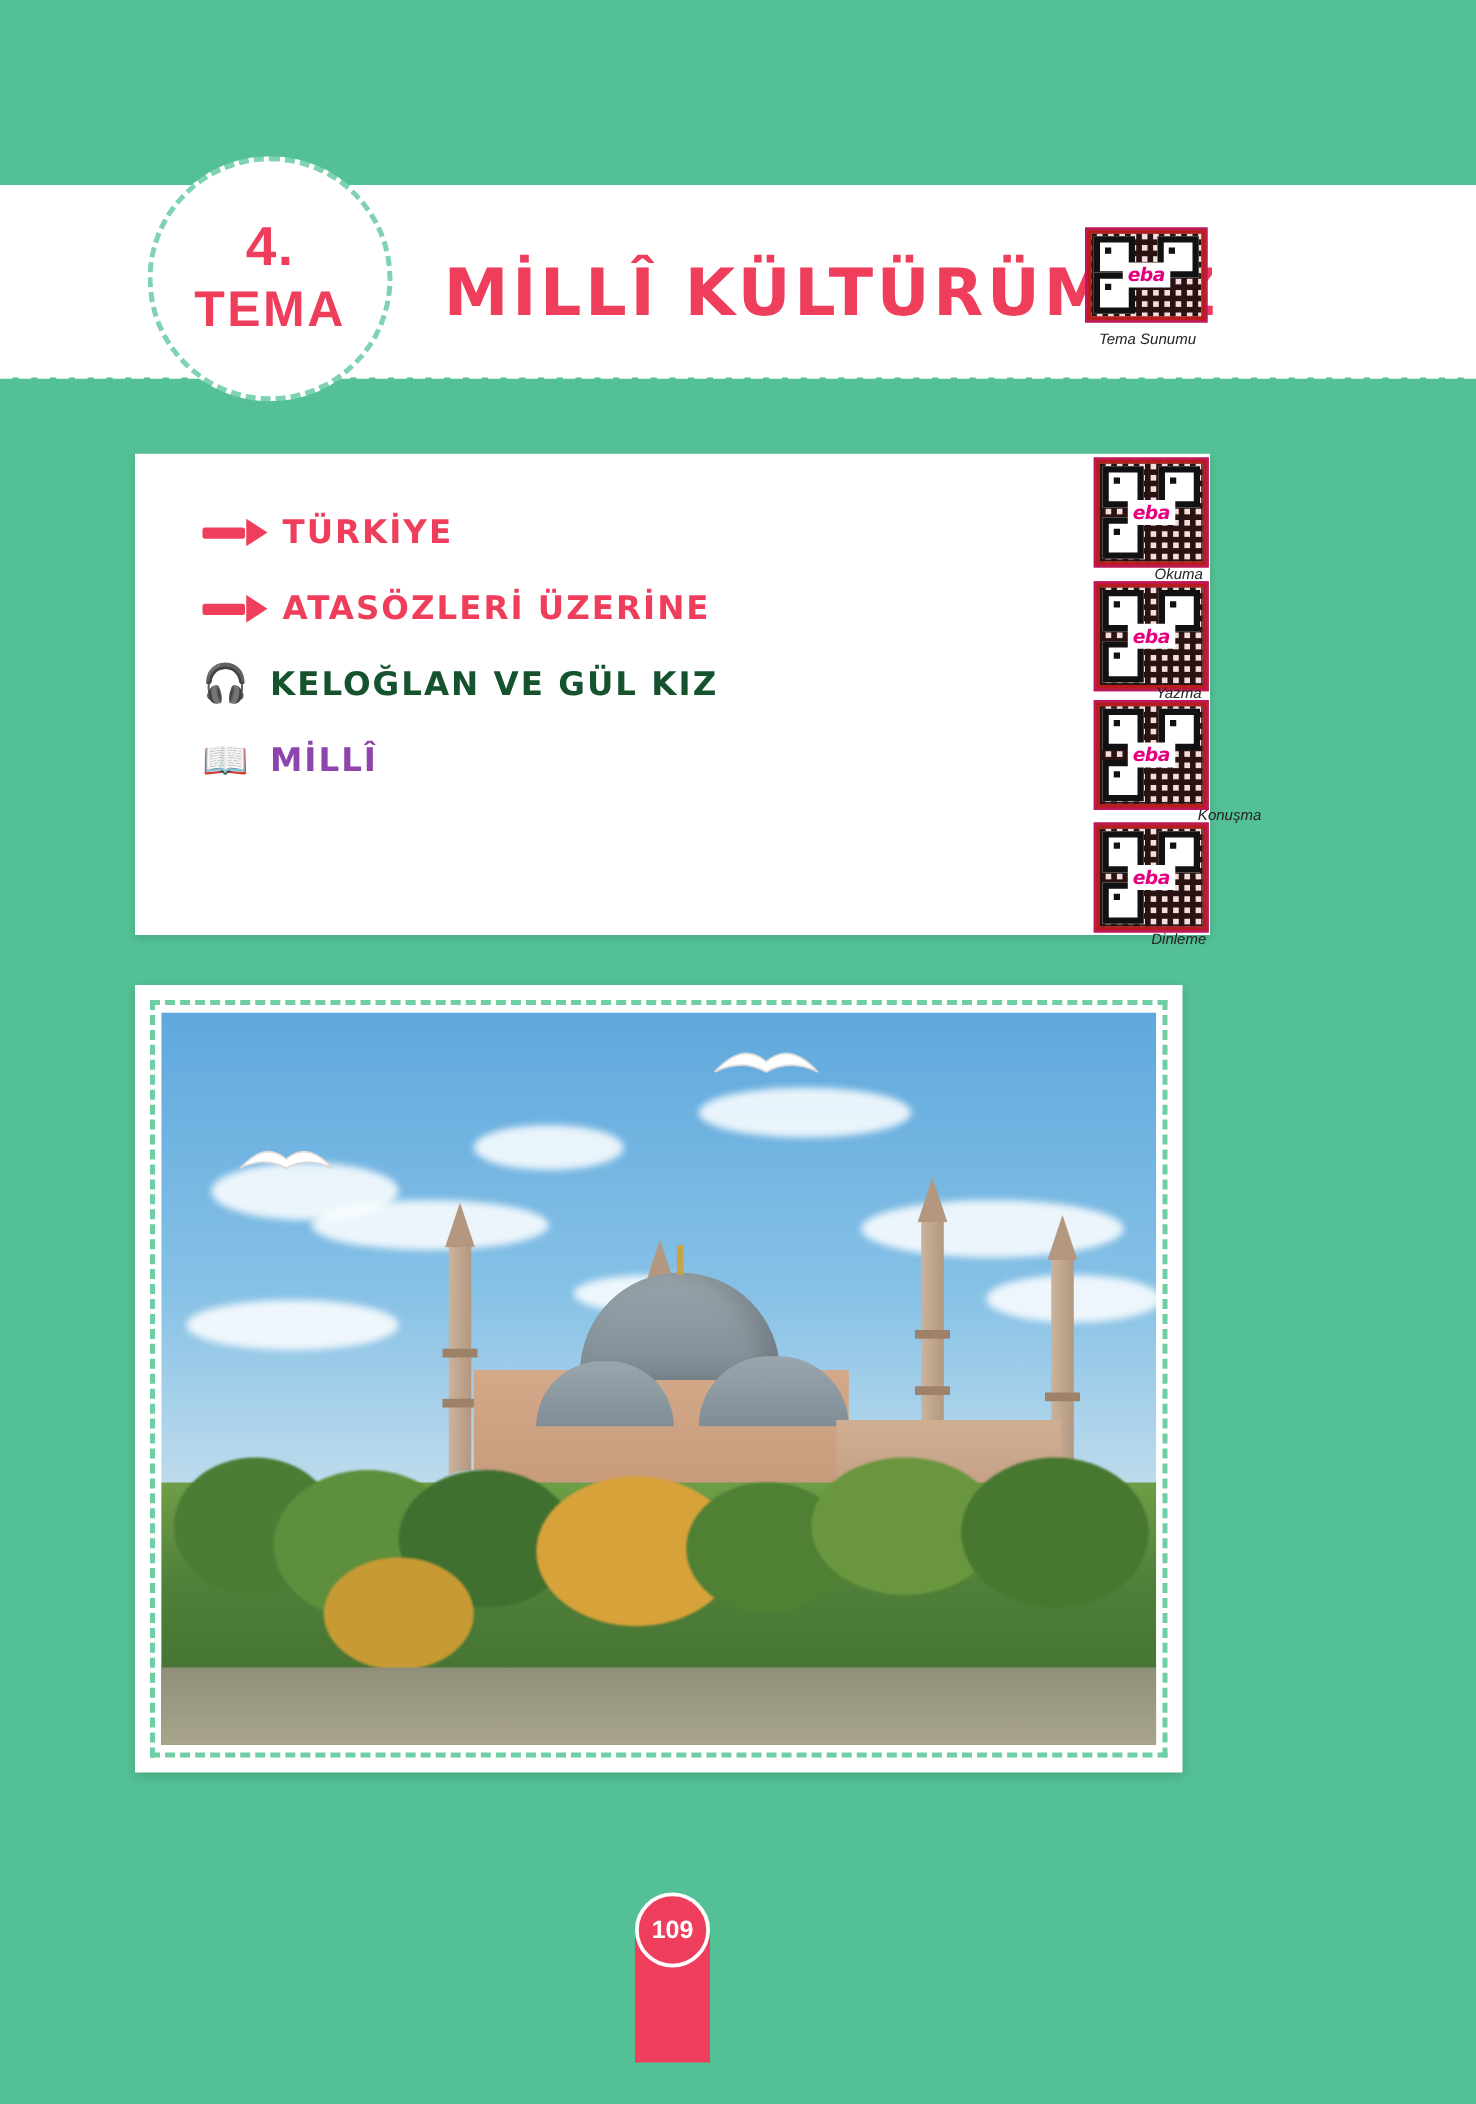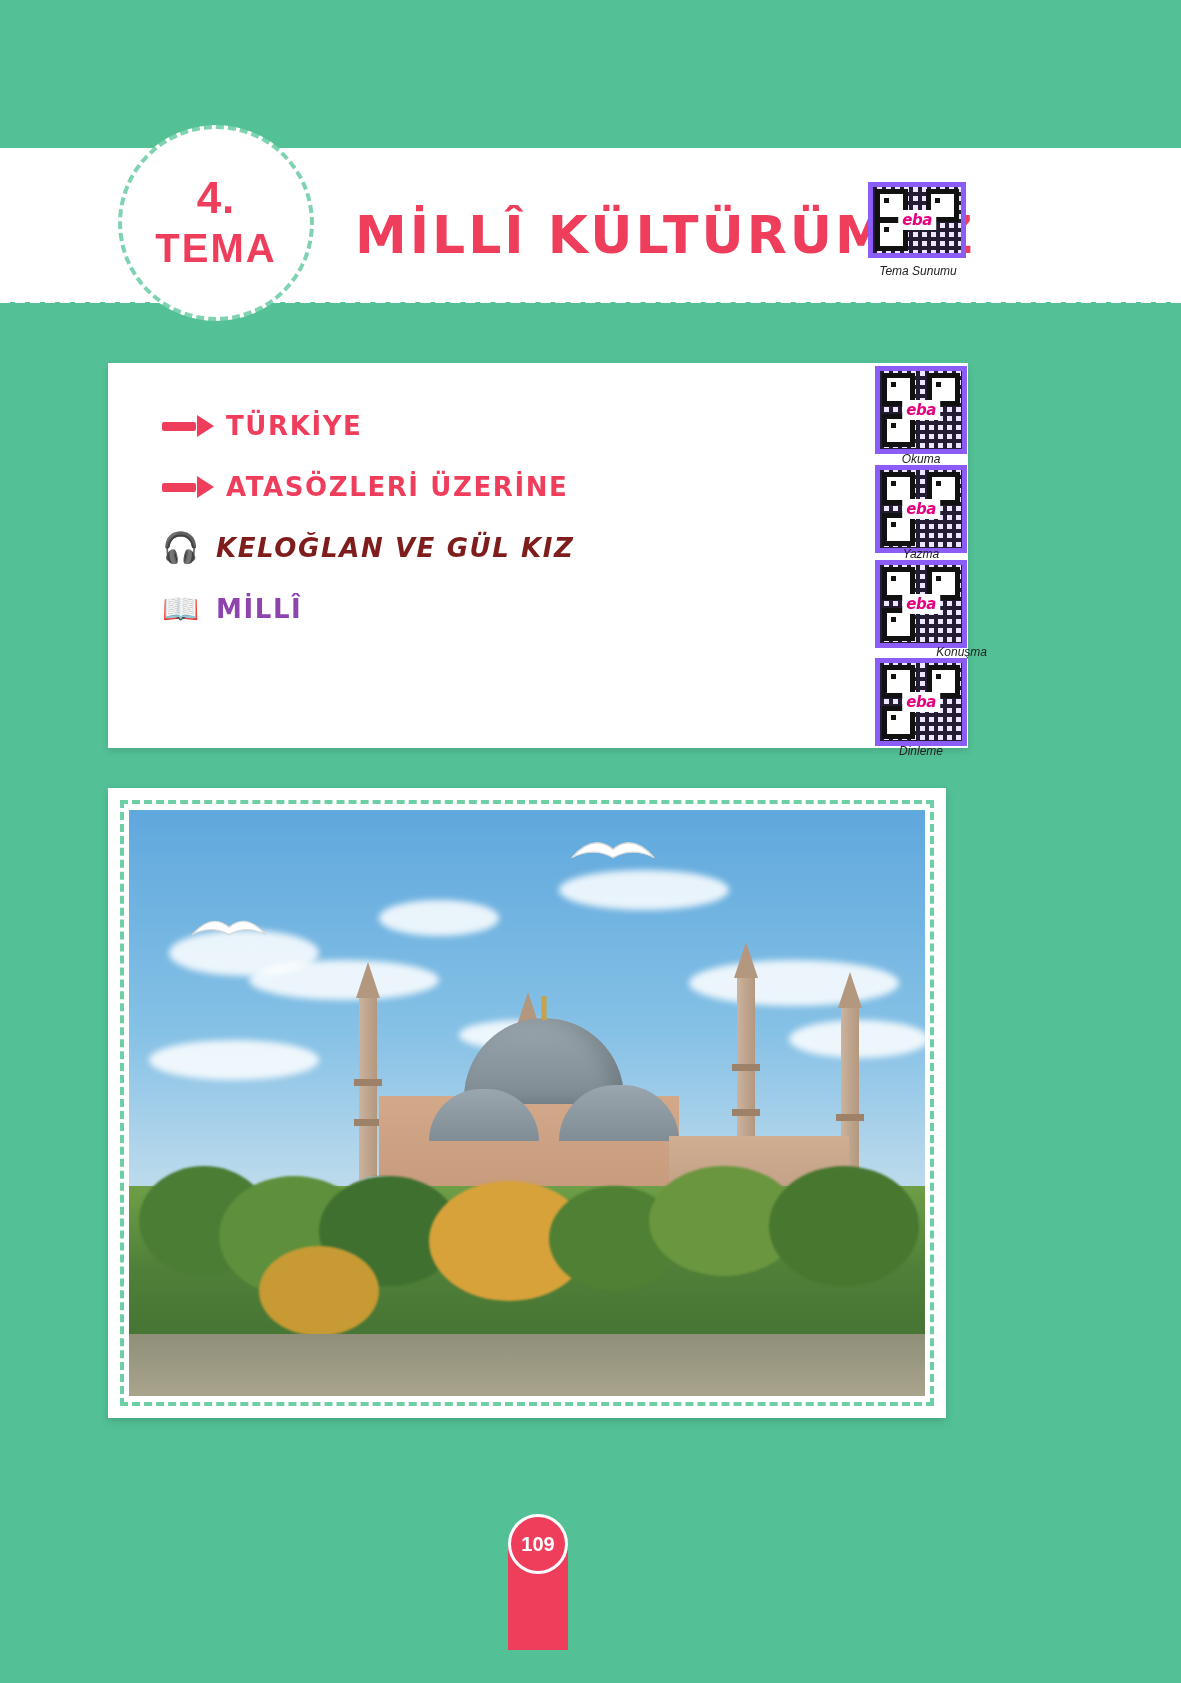--- a/index.html
+++ b/index.html
@@ -90,22 +90,22 @@
     font-weight: bold;
     color: #ef3e5c;
     letter-spacing: 3px;
     font-family: "DejaVu Sans", sans-serif;
     z-index: 6;
     white-space: nowrap;
   }
 
   
   .qr {
-    background: #8b5cf6;
-    border: 2px solid #8b5cf6;
+    background: #b91c1c;
+    border: 2px solid #be185d;
     box-sizing: border-box;
     position: relative;
   }
   .qr .qr-art {
     position: absolute;
     left: 3px; top: 3px; right: 3px; bottom: 3px;
     background-color: #ffffff;
     background-image:
       linear-gradient(90deg, #111 50%, transparent 50%),
       linear-gradient(0deg, #111 50%, transparent 50%);
@@ -160,21 +160,21 @@
   }
 
   .qr-side {
     position: absolute;
     left: 875px;
     width: 92px;
     height: 88px;
   }
   .qr-side-caption {
     position: absolute;
-    left: 855px;
+    left: 877px;
     width: 132px;
   }
 
   
   .contents-card {
     position: absolute;
     left: 108px;
     top: 363px;
     width: 860px;
     height: 385px;
@@ -195,21 +195,21 @@
     margin-left: 22px;
   }
   .toc-label {
     font-size: 26px;
     font-weight: bold;
     letter-spacing: 1.6px;
     color: #ef3e5c;
     font-family: "DejaVu Sans", sans-serif;
     white-space: nowrap;
   }
-  .toc-item.teal .toc-label { color: #7f1d1d; font-style: italic; }
+  .toc-item.teal .toc-label { color: #14532d; }
   .toc-item.purple .toc-label { color: #8e44ad; }
 
   .arrow-bullet {
     width: 52px;
     height: 22px;
     position: relative;
     margin-right: 12px;
     flex: none;
   }
   .arrow-bullet .bar {

